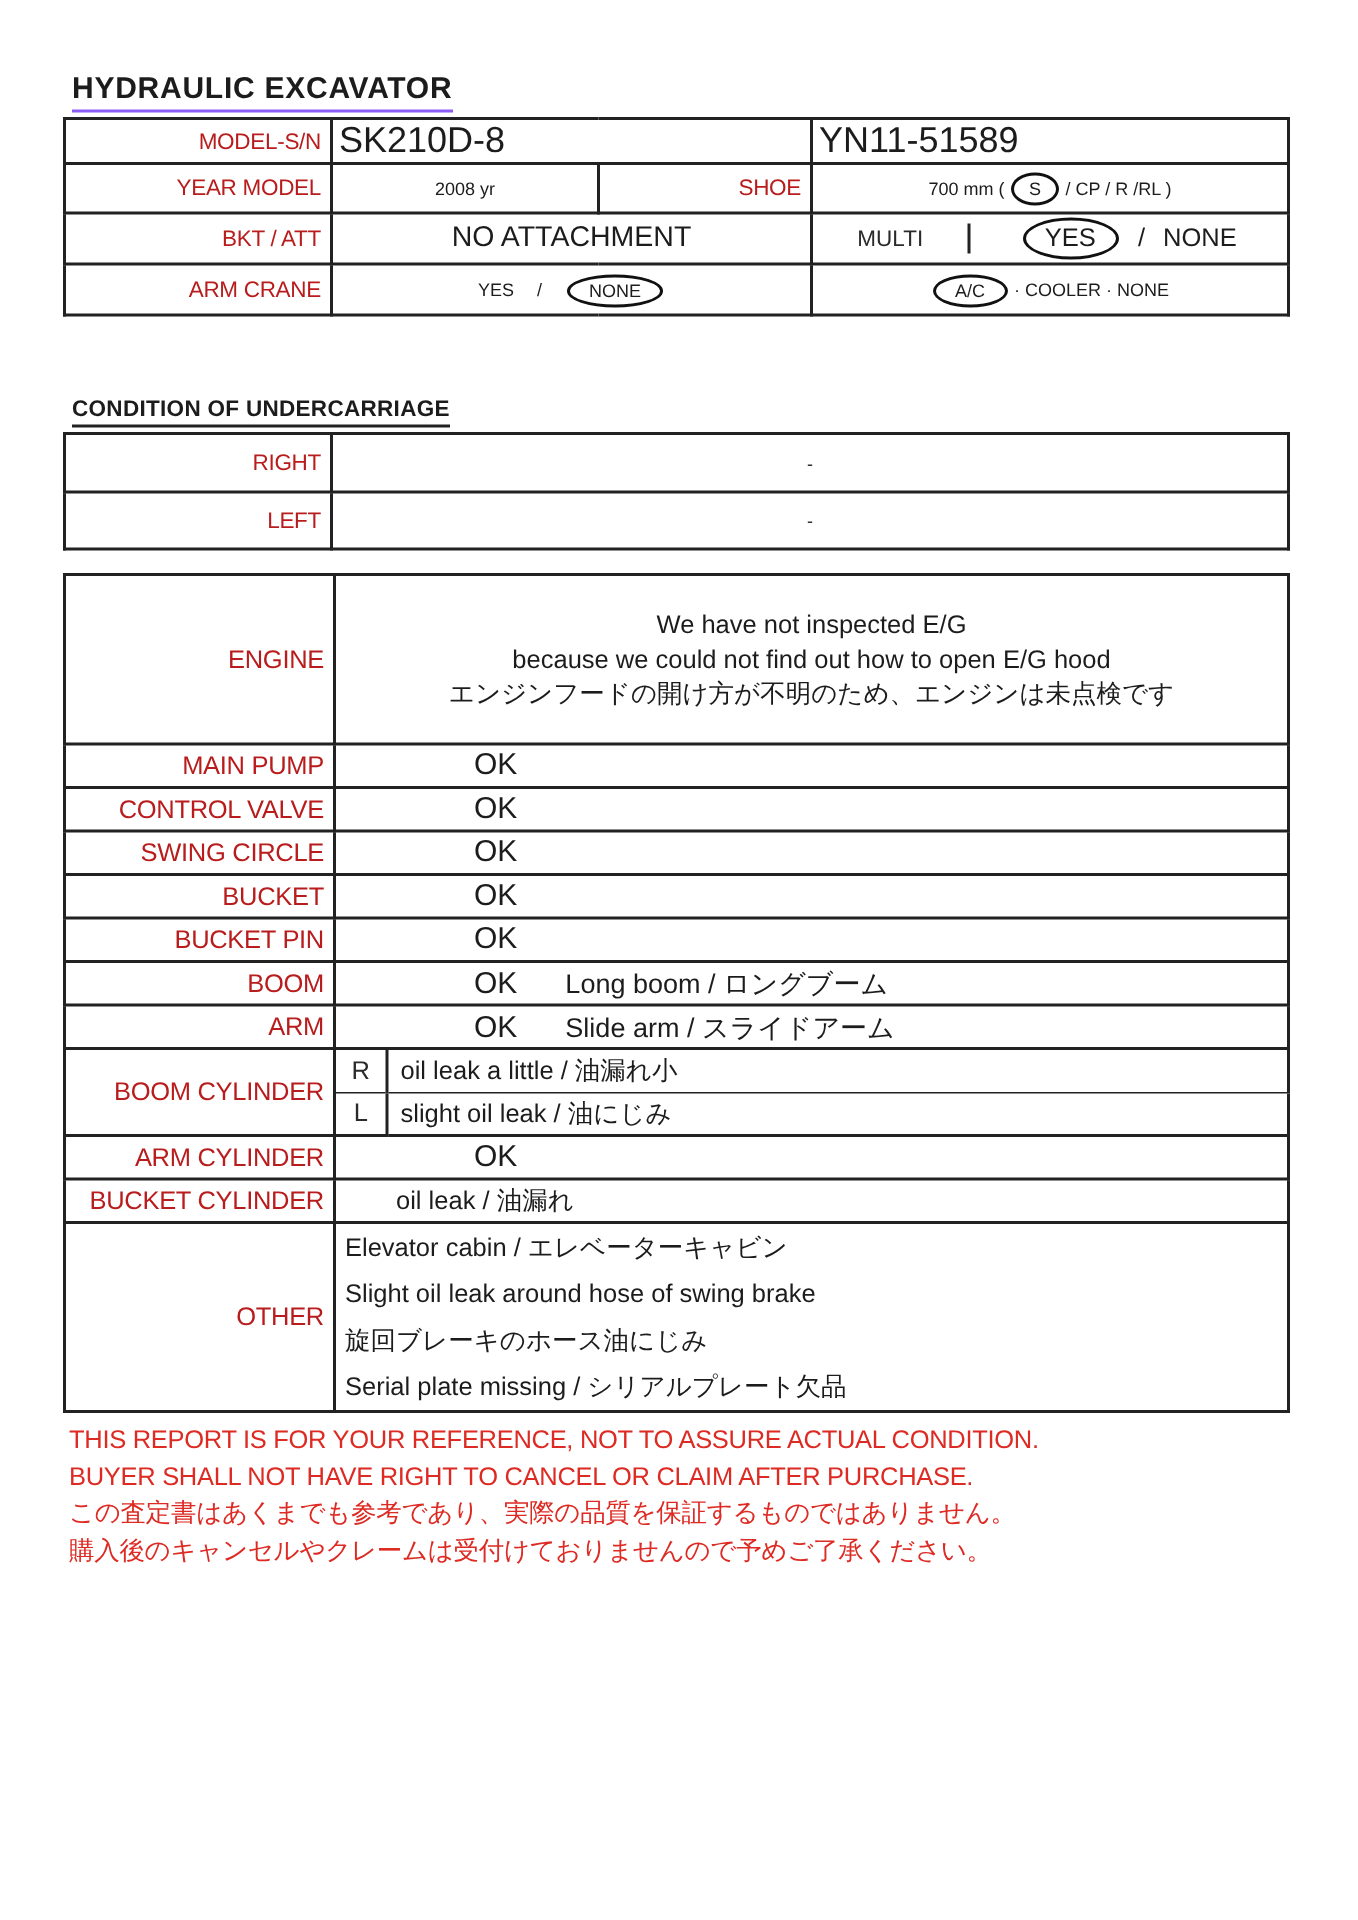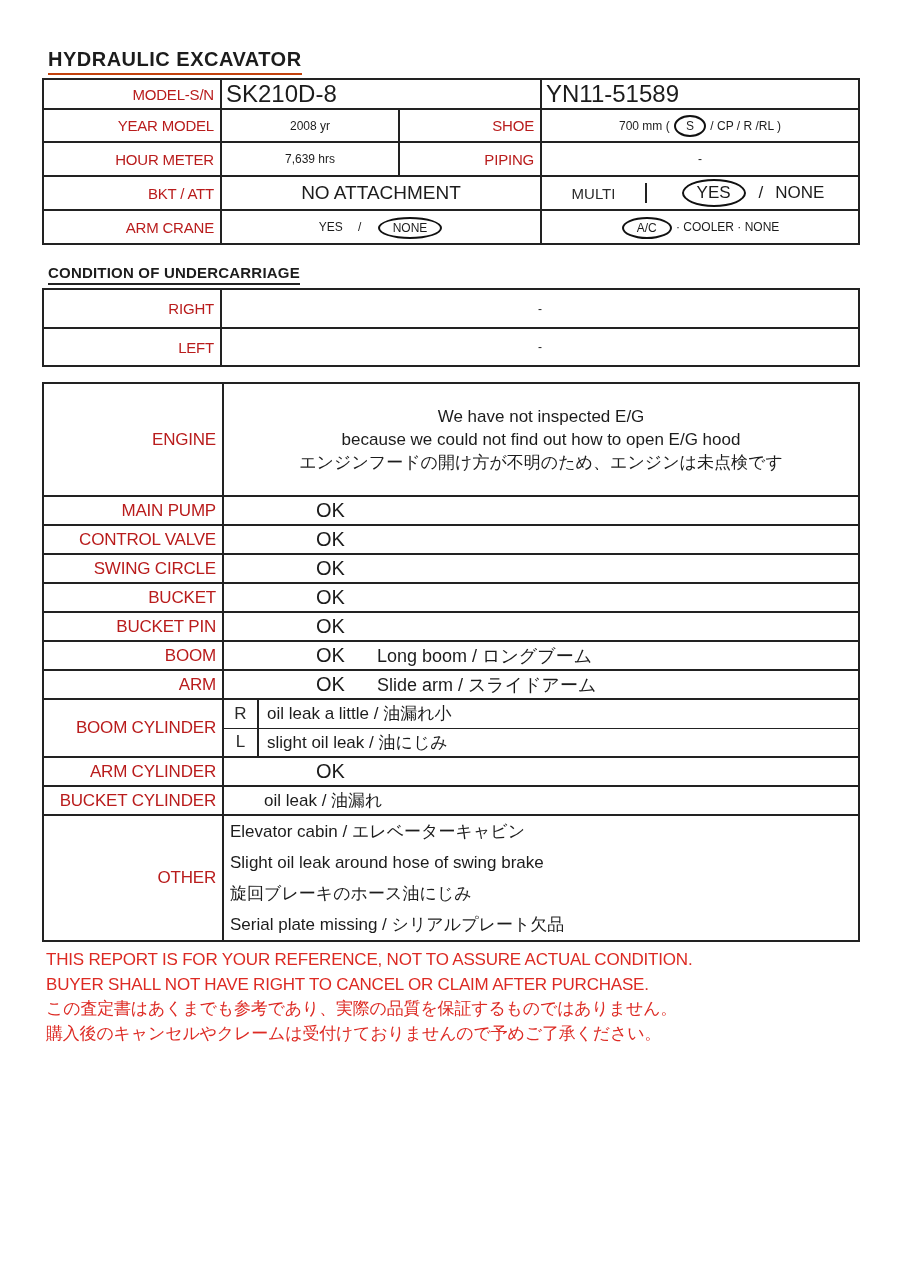--- a/index.html
+++ b/index.html
@@ -6,21 +6,21 @@
   html,body { background:#ffffff; }
   .page {
     position:relative; width:905px; height:1280px; background:#fff;
     font-family:"Liberation Sans", sans-serif; color:#1c1c1c;
   }
   .abs { position:absolute; }
 
   
   .doc-title {
     font-size:20px; font-weight:bold; letter-spacing:0.5px;
-    border-bottom:2px solid #c2410c; padding-bottom:2px; display:inline-block;
+    border-bottom:2px solid #8b5cf6; padding-bottom:2px; display:inline-block;
   }
   .sec-title {
     font-size:15px; font-weight:bold; letter-spacing:0.2px;
     border-bottom:2px solid #222; padding-bottom:2px; display:inline-block;
   }
 
   
   table { border-collapse:collapse; table-layout:fixed; }
   td { border:2px solid #222; overflow:hidden; white-space:nowrap; }
   .lbl {
@@ -92,26 +92,20 @@
       <td class="lbl">YEAR MODEL</td>
       <td class="val c">2008 yr</td>
       <td class="lbl">SHOE</td>
       <td class="val c">
         <span>700 mm (</span>
         <span class="circ circ-small">S</span>
         <span>/ CP / R /RL )</span>
       </td>
     </tr>
     <tr style="height:34px;">
-      <td class="lbl">HOUR METER</td>
-      <td class="val c">7,639 hrs</td>
-      <td class="lbl">PIPING</td>
-      <td class="val c">-</td>
-    </tr>
-    <tr style="height:34px;">
       <td class="lbl">BKT / ATT</td>
       <td colspan="2" class="val c" style="font-size:19px;margin-top:32px;">NO ATTACHMENT</td>
       <td class="splitcell">
         <div class="splitwrap">
           <div class="part1">MULTI</div>
           <div class="part2">
             <span class="circ">YES</span>
             <span class="sep">/</span>
             <span>NONE</span>
           </div>

